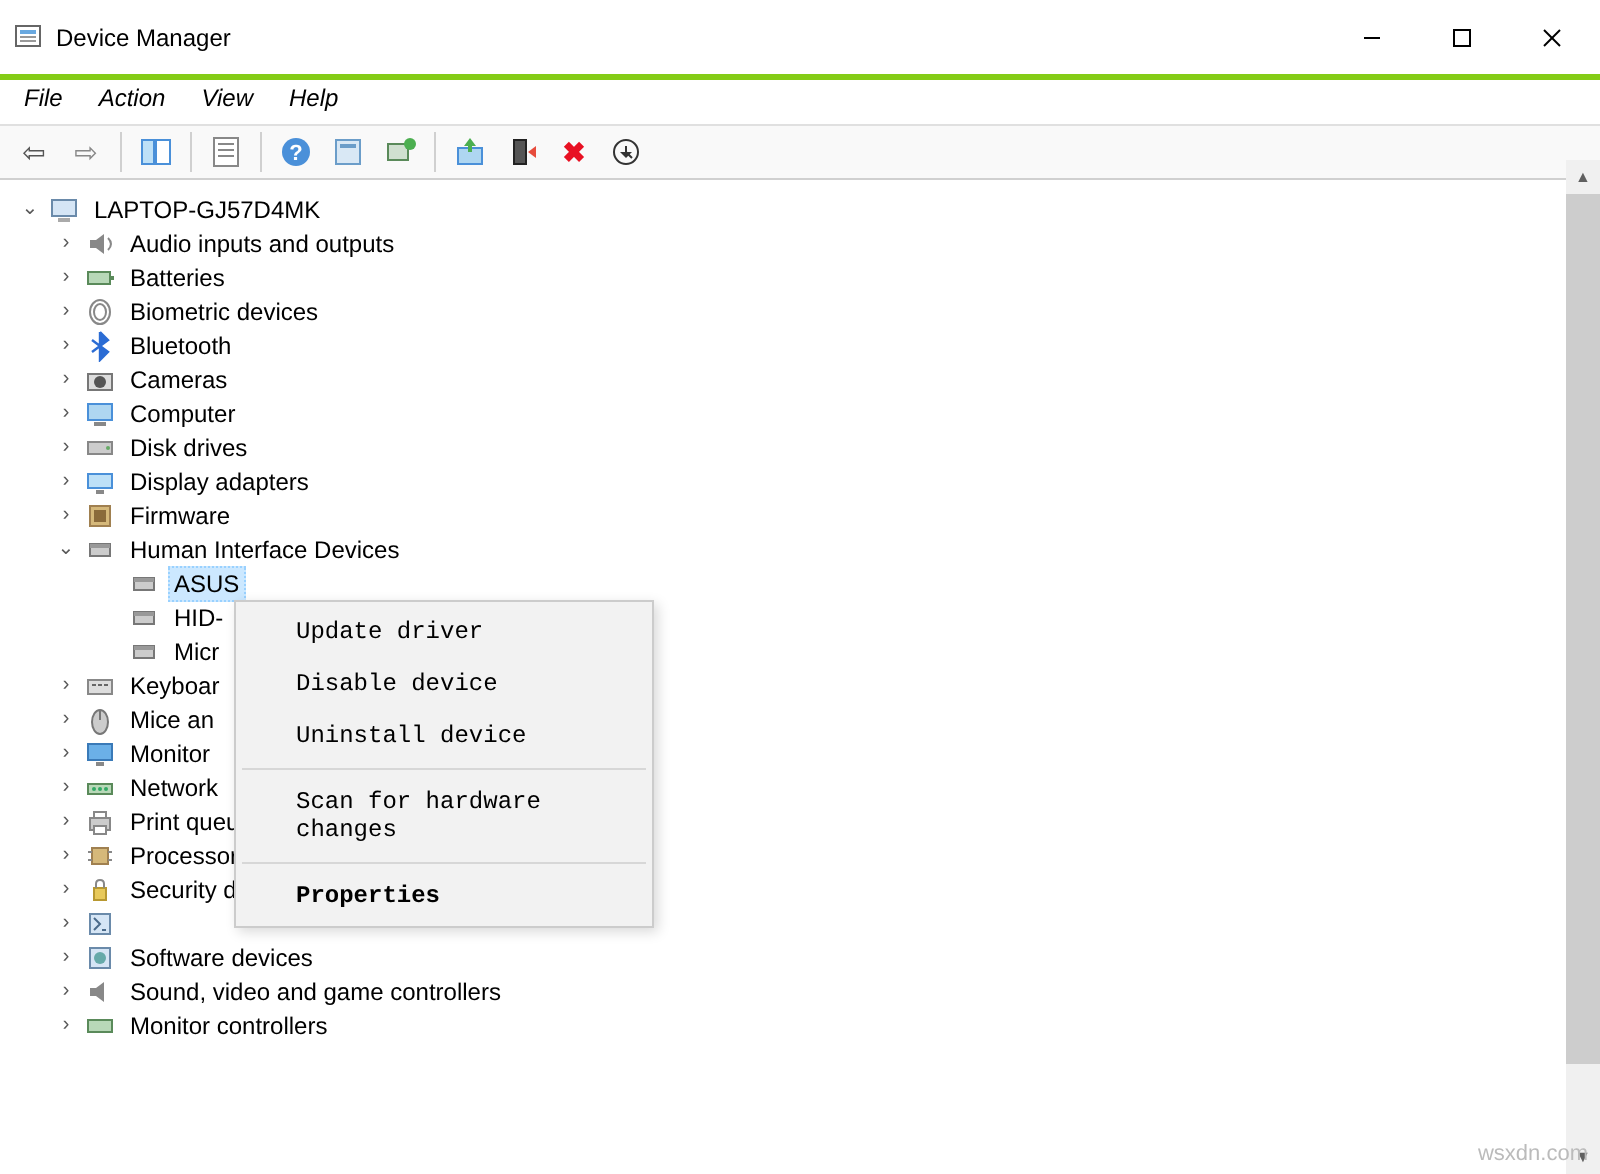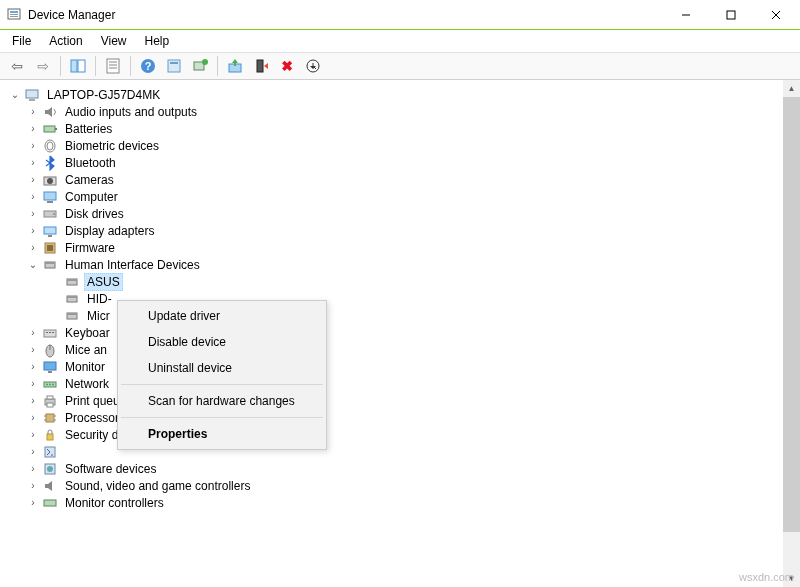--- a/index.html
+++ b/index.html
@@ -1,45 +1,45 @@
 <!DOCTYPE html>
 <html><head>
   <meta charset="utf-8">
   <style>
     * { box-sizing: border-box; margin: 0; padding: 0; }
     body { font-family: "Segoe UI", Tahoma, sans-serif; font-size: 12px; background: #fff; color: #000; width: 800px; height: 587px; overflow: hidden; position: relative; }
     
-    .titlebar { height: 30px; display: flex; align-items: center; padding: 0 2px; background: #fff; border-bottom: 1px solid #84cc16; }
+    .titlebar { height: 40px; display: flex; align-items: center; padding: 0 2px; background: #fff; border-bottom: 3px solid #84cc16; }
     .titlebar .app-icon { width: 16px; height: 16px; margin: 0 6px 0 4px; }
     .titlebar .title { flex: 1; font-size: 12px; }
     .titlebar .winbtn { width: 45px; height: 29px; display: flex; align-items: center; justify-content: center; }
     .winbtn svg { width: 10px; height: 10px; }
     
-    .menubar { height: 22px; display: flex; align-items: center; padding: 0 4px; gap: 2px; }
+    .menubar { height: 22px; display: flex; align-items: flex-start; padding: 0 4px; gap: 2px; font-style: italic; }
     .menubar .menu { padding: 2px 8px; font-size: 12px; border-radius: 0; }
     
     .toolbar { height: 28px; display: flex; align-items: center; padding: 0 4px; gap: 0; border-top: 1px solid #e0e0e0; border-bottom: 1px solid #d0d0d0; background: #f9f9f9; }
     .toolbar .tbtn { width: 24px; height: 24px; display: flex; align-items: center; justify-content: center; border-radius: 2px; margin: 0 1px; }
     .toolbar .sep { width: 1px; height: 20px; background: #d0d0d0; margin: 0 4px; }
     .tbtn svg, .tbtn .glyph { width: 16px; height: 16px; }
     .glyph { font-size: 14px; line-height: 16px; text-align: center; }
     
     .tree { padding: 6px 0 6px 8px; overflow: auto; height: calc(587px - 82px); }
     .node { display: flex; align-items: center; height: 16px; line-height: 16px; margin: 1px 0; white-space: nowrap; position: relative; }
     .node .arrow { width: 14px; height: 14px; display: flex; align-items: center; justify-content: center; color: #595959; font-size: 10px; }
     .node .arrow.none { visibility: hidden; }
     .node .icon { width: 16px; height: 16px; margin: 0 4px 0 2px; display: flex; align-items: center; justify-content: center; }
     .node .label { padding: 0 3px; }
     .node.selected .label { background: #cce8ff; border: 1px dotted #99d1ff; padding: 0 2px; }
     .depth0 { padding-left: 0px; }
     .depth1 { padding-left: 18px; }
     .depth2 { padding-left: 40px; align-items: center; }
     
     .context-menu { position: absolute; background: #f2f2f2; border: 1px solid #cccccc; box-shadow: 2px 2px 6px rgba(0,0,0,0.15); padding: 2px; font-size: 12px; z-index: 100; width: 210px; }
-    .context-menu .mitem { padding: 6px 28px 6px 28px; line-height: 14px; }
+    .context-menu .mitem { padding: 6px 28px 6px 28px; line-height: 14px; font-family: Liberation Mono, monospace; }
     .context-menu .msep { height: 1px; background: #d7d7d7; margin: 3px 1px; }
     .context-menu .mitem.bold { font-weight: bold; }
     
     .watermark { position: absolute; bottom: 4px; right: 6px; font-size: 11px; color: #bbb; font-family: Arial, sans-serif; margin-top: 48px; }
     
     .scrollbar { position: absolute; right: 0; top: 80px; bottom: 0; width: 17px; background: #f0f0f0; display: flex; flex-direction: column; }
     .scrollbar .sbbtn { height: 17px; display: flex; align-items: center; justify-content: center; background: #f0f0f0; font-size: 8px; color: #606060; }
     .scrollbar .sbtrack { flex: 1; position: relative; }
     .scrollbar .sbthumb { position: absolute; left: 0; right: 0; top: 0; height: 92%; background: #cdcdcd; }
   </style>

